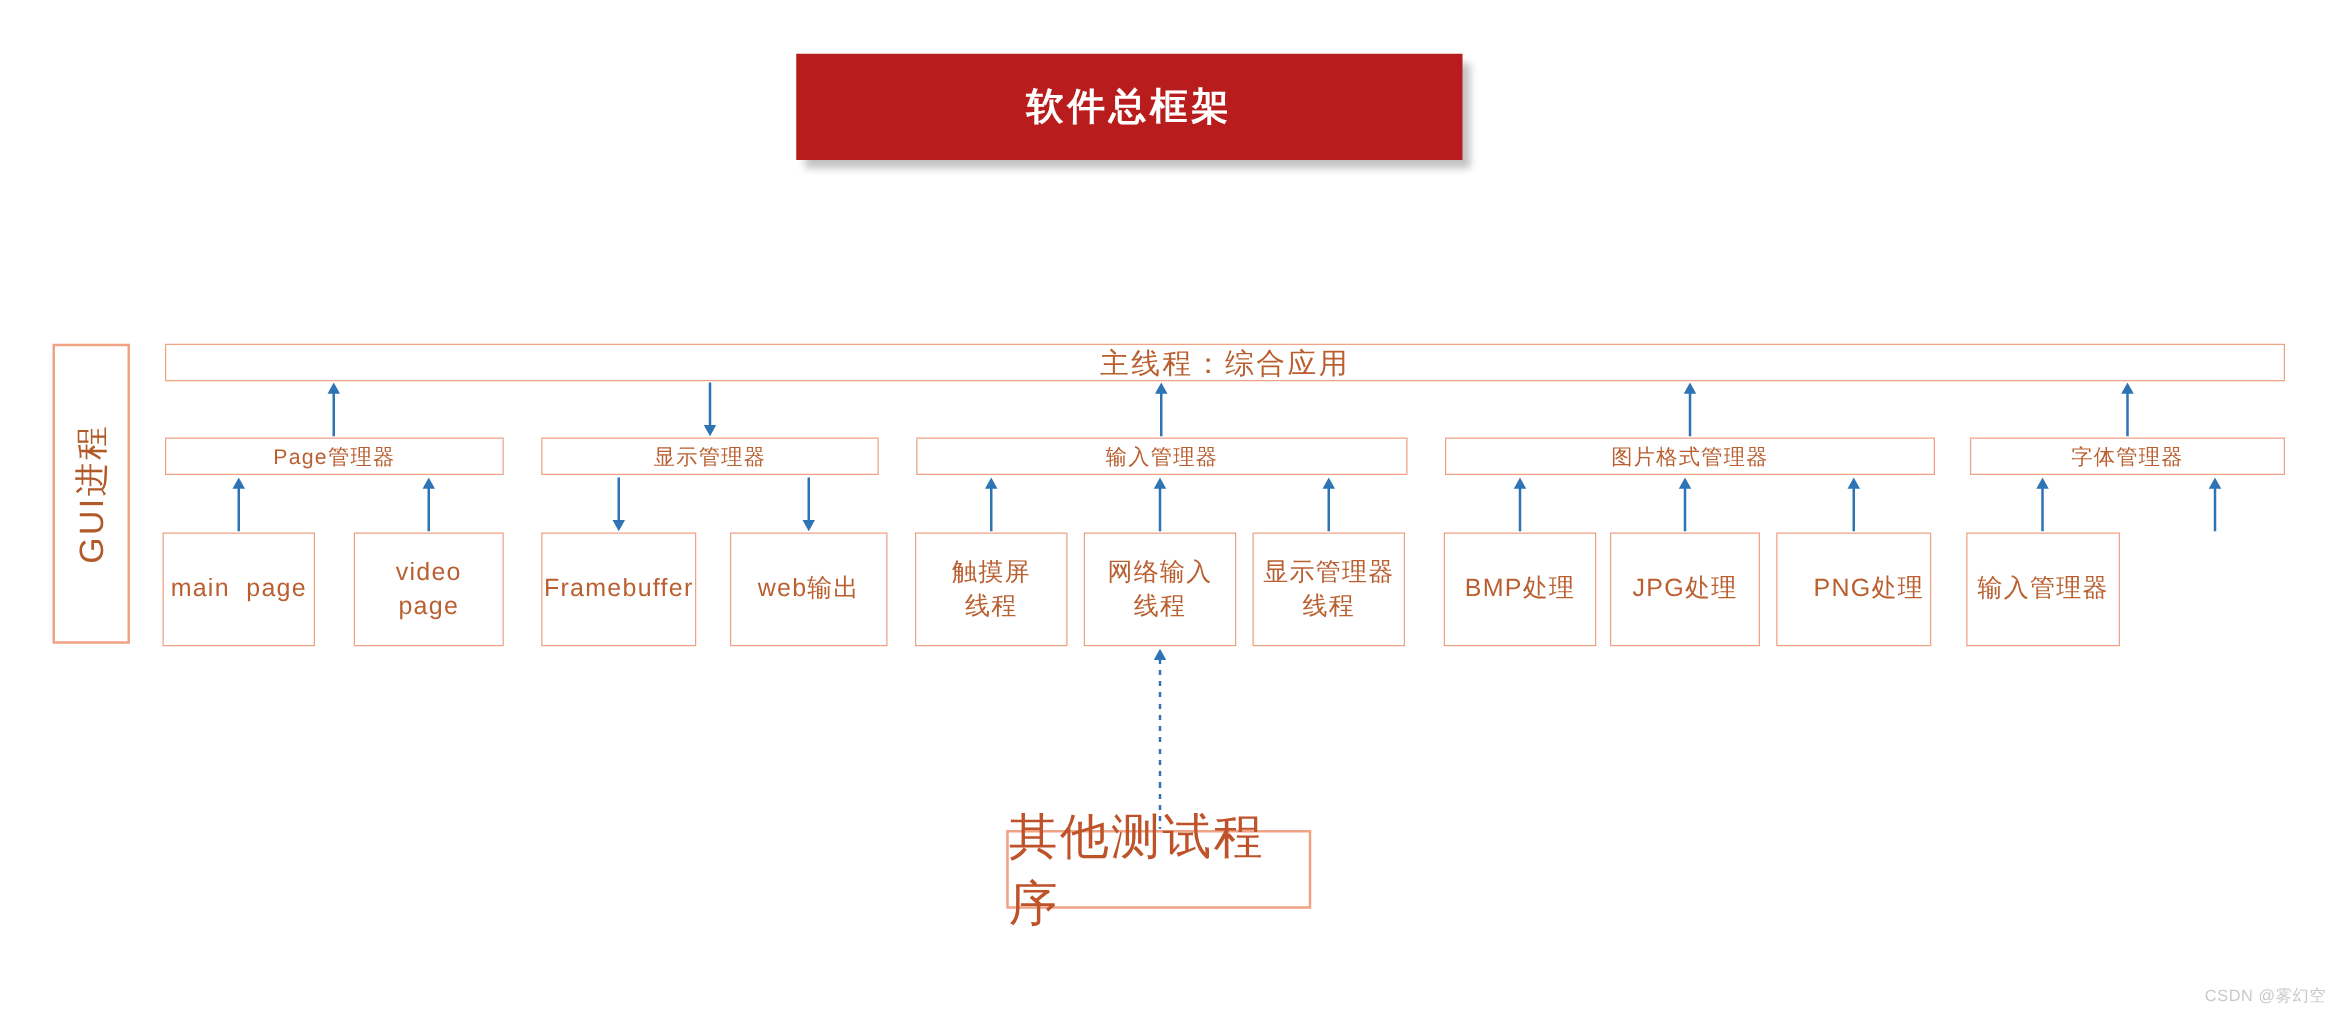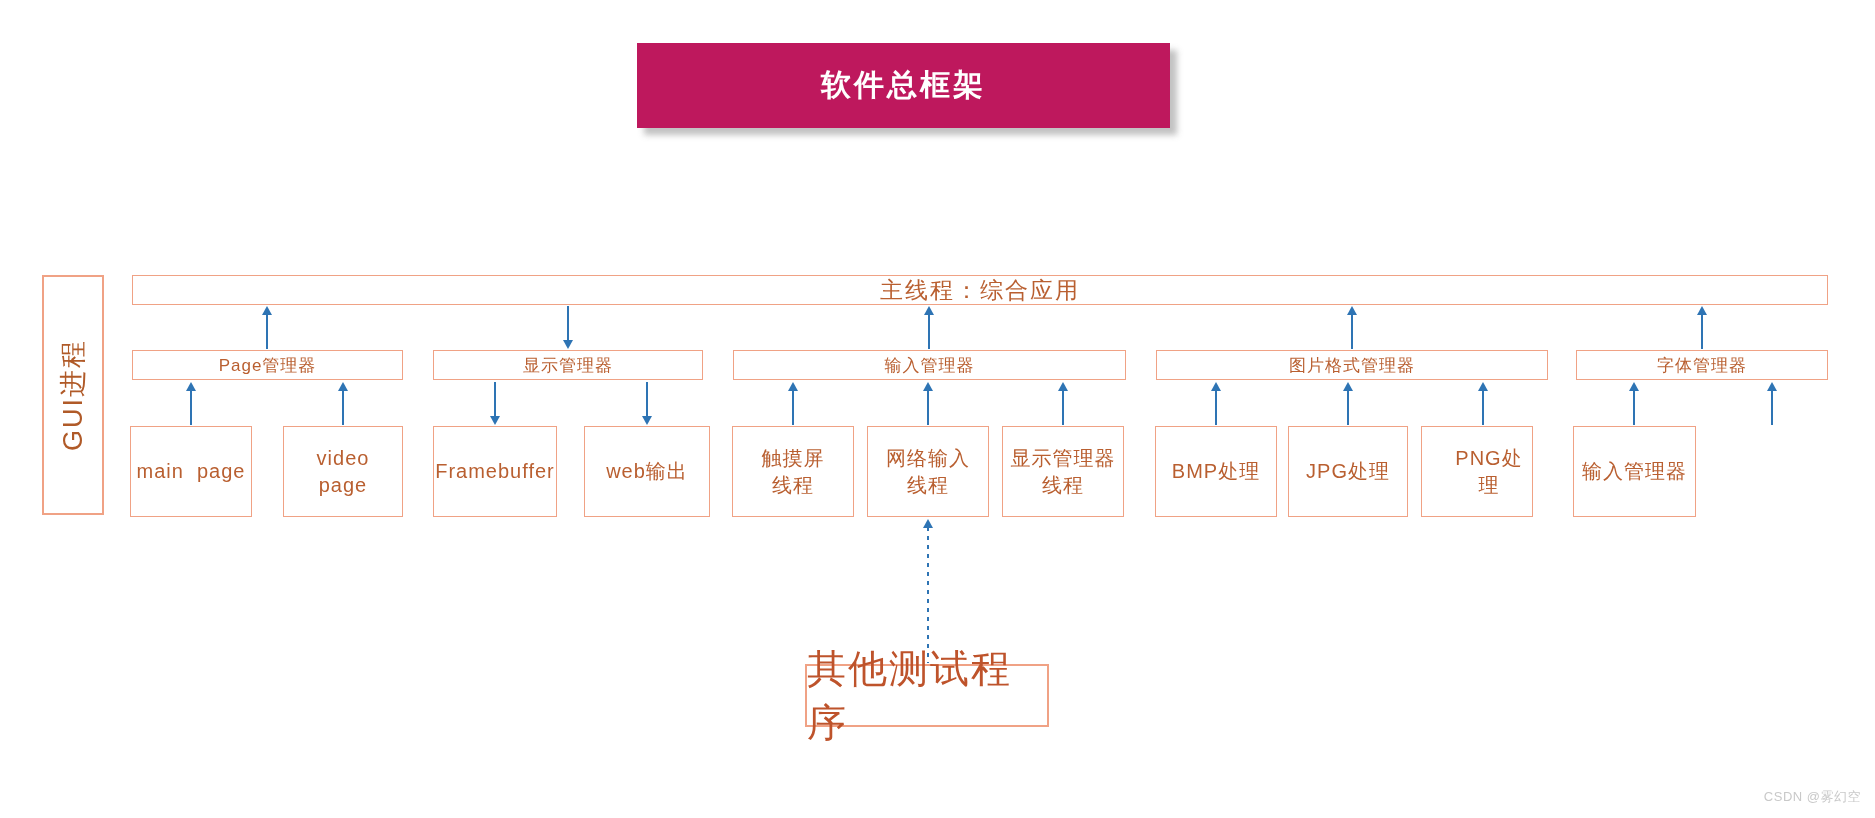--- a/index.html
+++ b/index.html
@@ -3,21 +3,21 @@
 <meta charset="utf-8">
 <style>
   html,body{margin:0;padding:0;background:#ffffff;}
   .canvas{
     position:relative;width:1875px;height:818px;background:#ffffff;
     font-family:"Liberation Sans",sans-serif;overflow:hidden;
   }
   
   .title-box{
     position:absolute;left:637px;top:43px;width:533px;height:85px;
-    background:#be185d;display:flex;align-items:center;justify-content:center;
+    background:#b91c1c;display:flex;align-items:center;justify-content:center;
     box-shadow:7px 7px 6px rgba(120,120,120,0.45);
   }
   .title-box span{color:#ffffff;font-size:30px;font-weight:bold;letter-spacing:3px;}
   
   .gui-box{
     position:absolute;left:42px;top:275px;width:62px;height:240px;
     border:2px solid #F0A285;box-sizing:border-box;
     display:flex;align-items:center;justify-content:center;
   }
   .gui-label{
@@ -97,21 +97,21 @@
   <div class="leaf" style="left:433px;width:124px;">Framebuffer</div>
   <div class="leaf" style="left:584px;width:126px;">web输出</div>
   <div class="leaf" style="left:732px;width:122px;">触摸屏
 线程</div>
   <div class="leaf" style="left:867px;width:122px;">网络输入
 线程</div>
   <div class="leaf" style="left:1002px;width:122px;">显示管理器
 线程</div>
   <div class="leaf" style="left:1155px;width:122px;">BMP处理</div>
   <div class="leaf" style="left:1288px;width:120px;">JPG处理</div>
-  <div class="leaf" style="left:1421px;width:112px;padding-left:24px;">PNG处理</div>
+  <div class="leaf" style="left:1421px;width:124px;padding-left:24px;">PNG处理</div>
   <div class="leaf" style="left:1573px;width:123px;">输入管理器</div>
 
   <div class="arrow up" style="left:267px;top:306px;height:43px;">
       <i class="head"></i>
       <i class="line"></i>
     </div>
   <div class="arrow down" style="left:568px;top:306px;height:43px;">
       <i class="head"></i>
       <i class="line"></i>
     </div>

